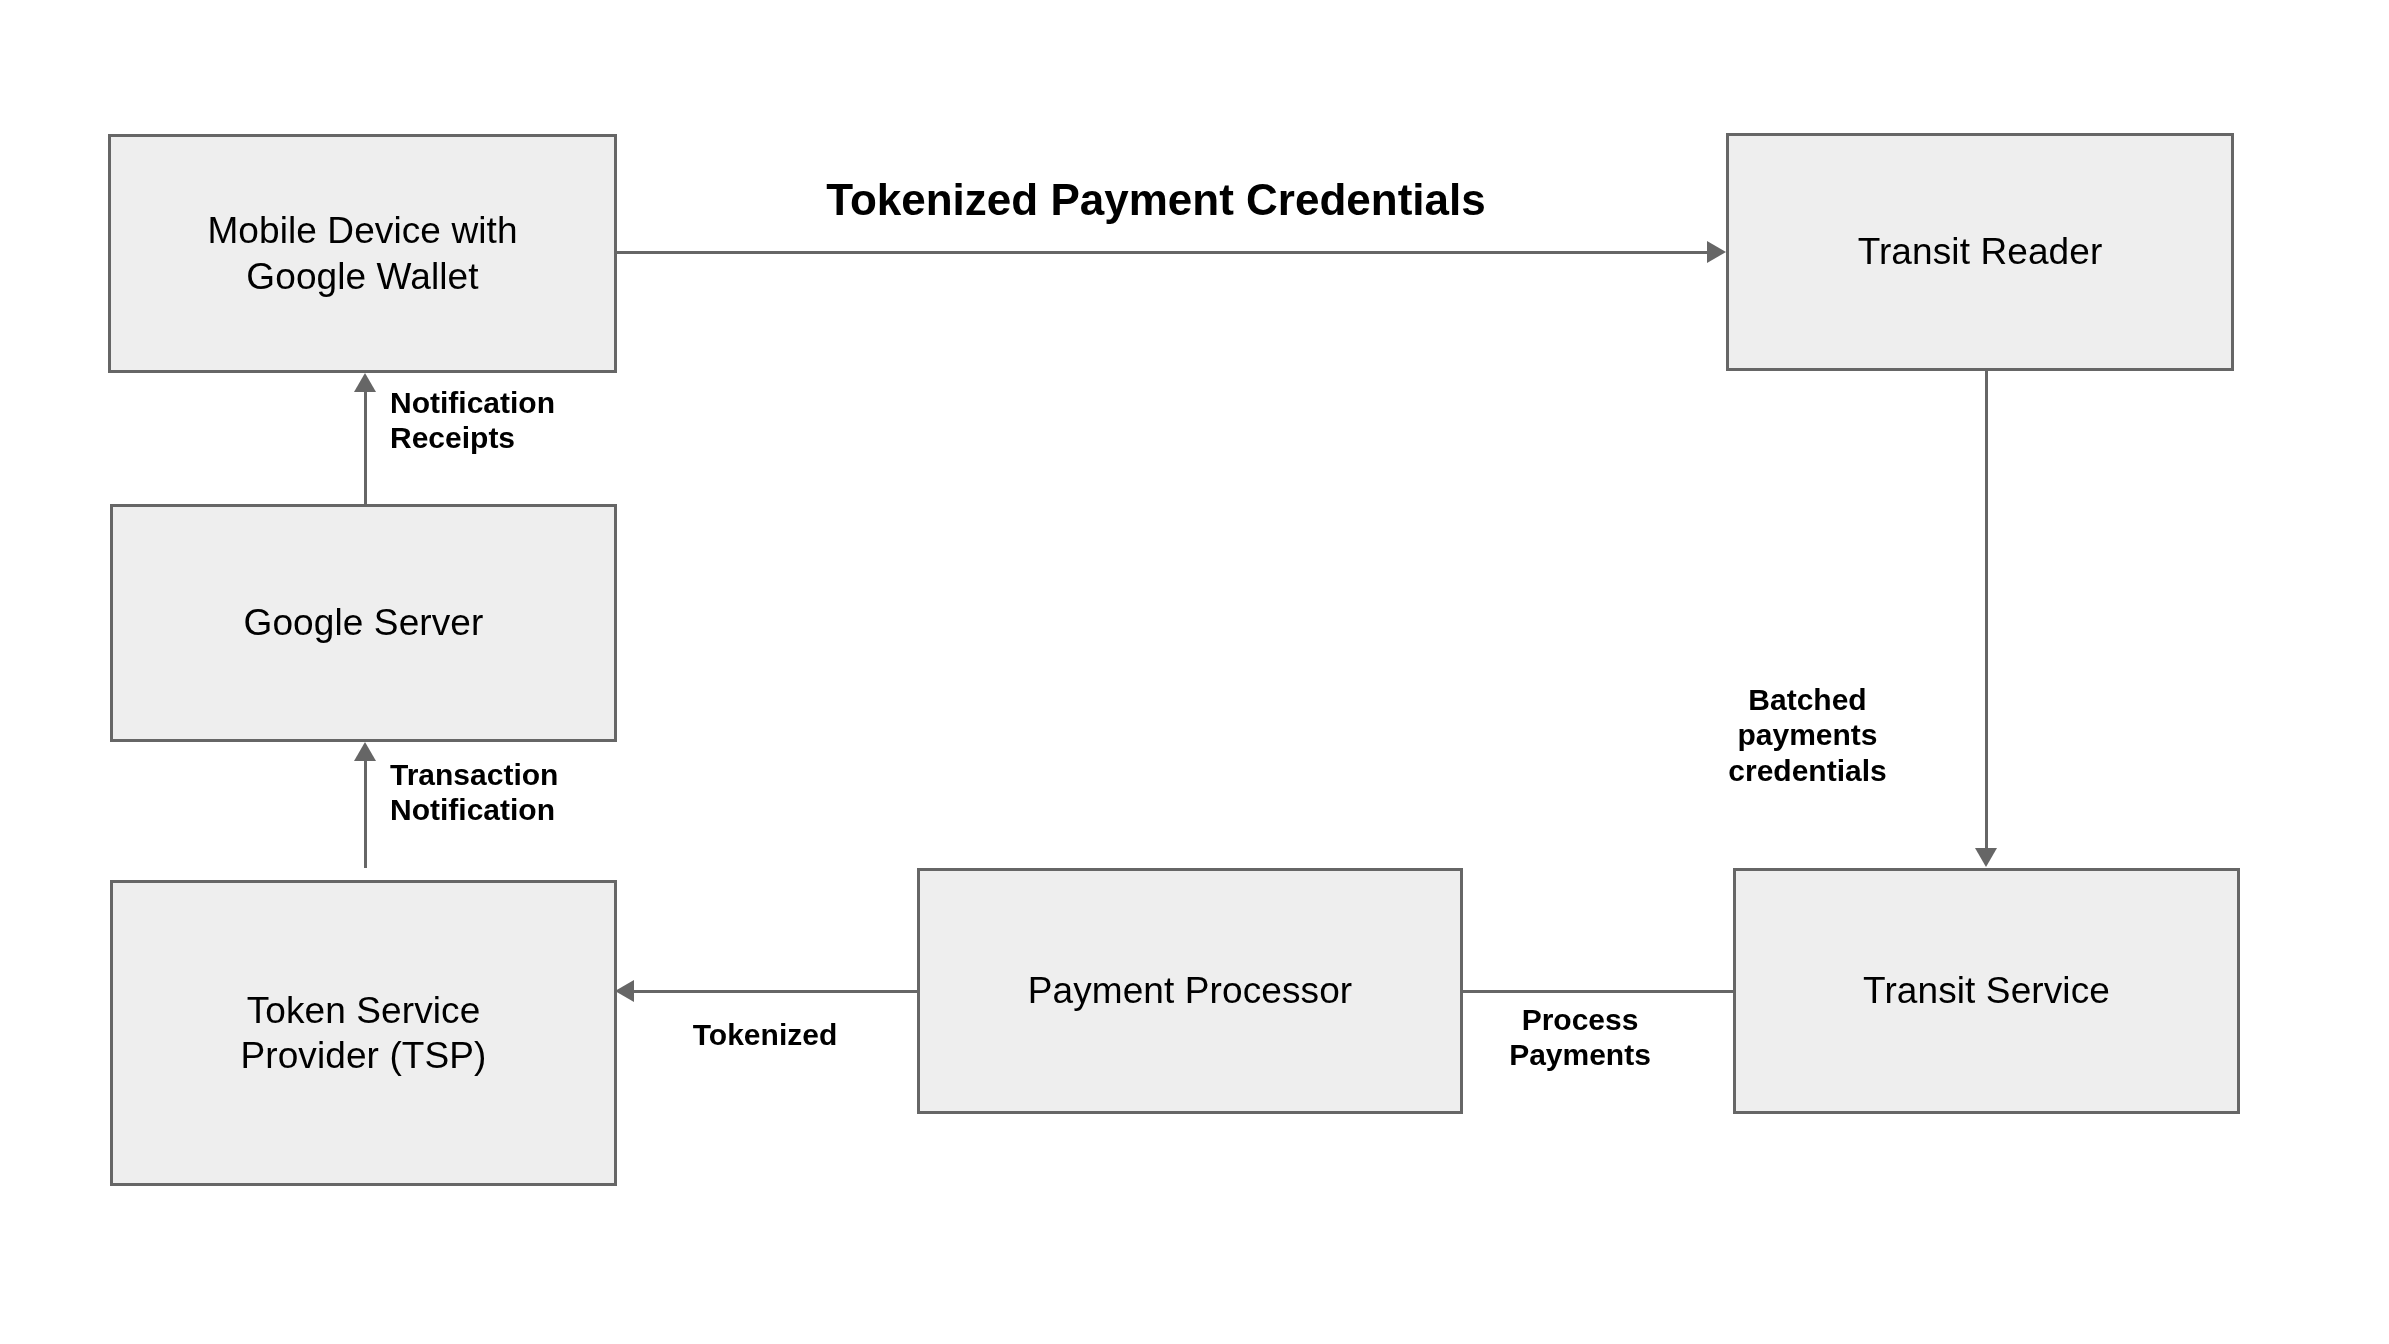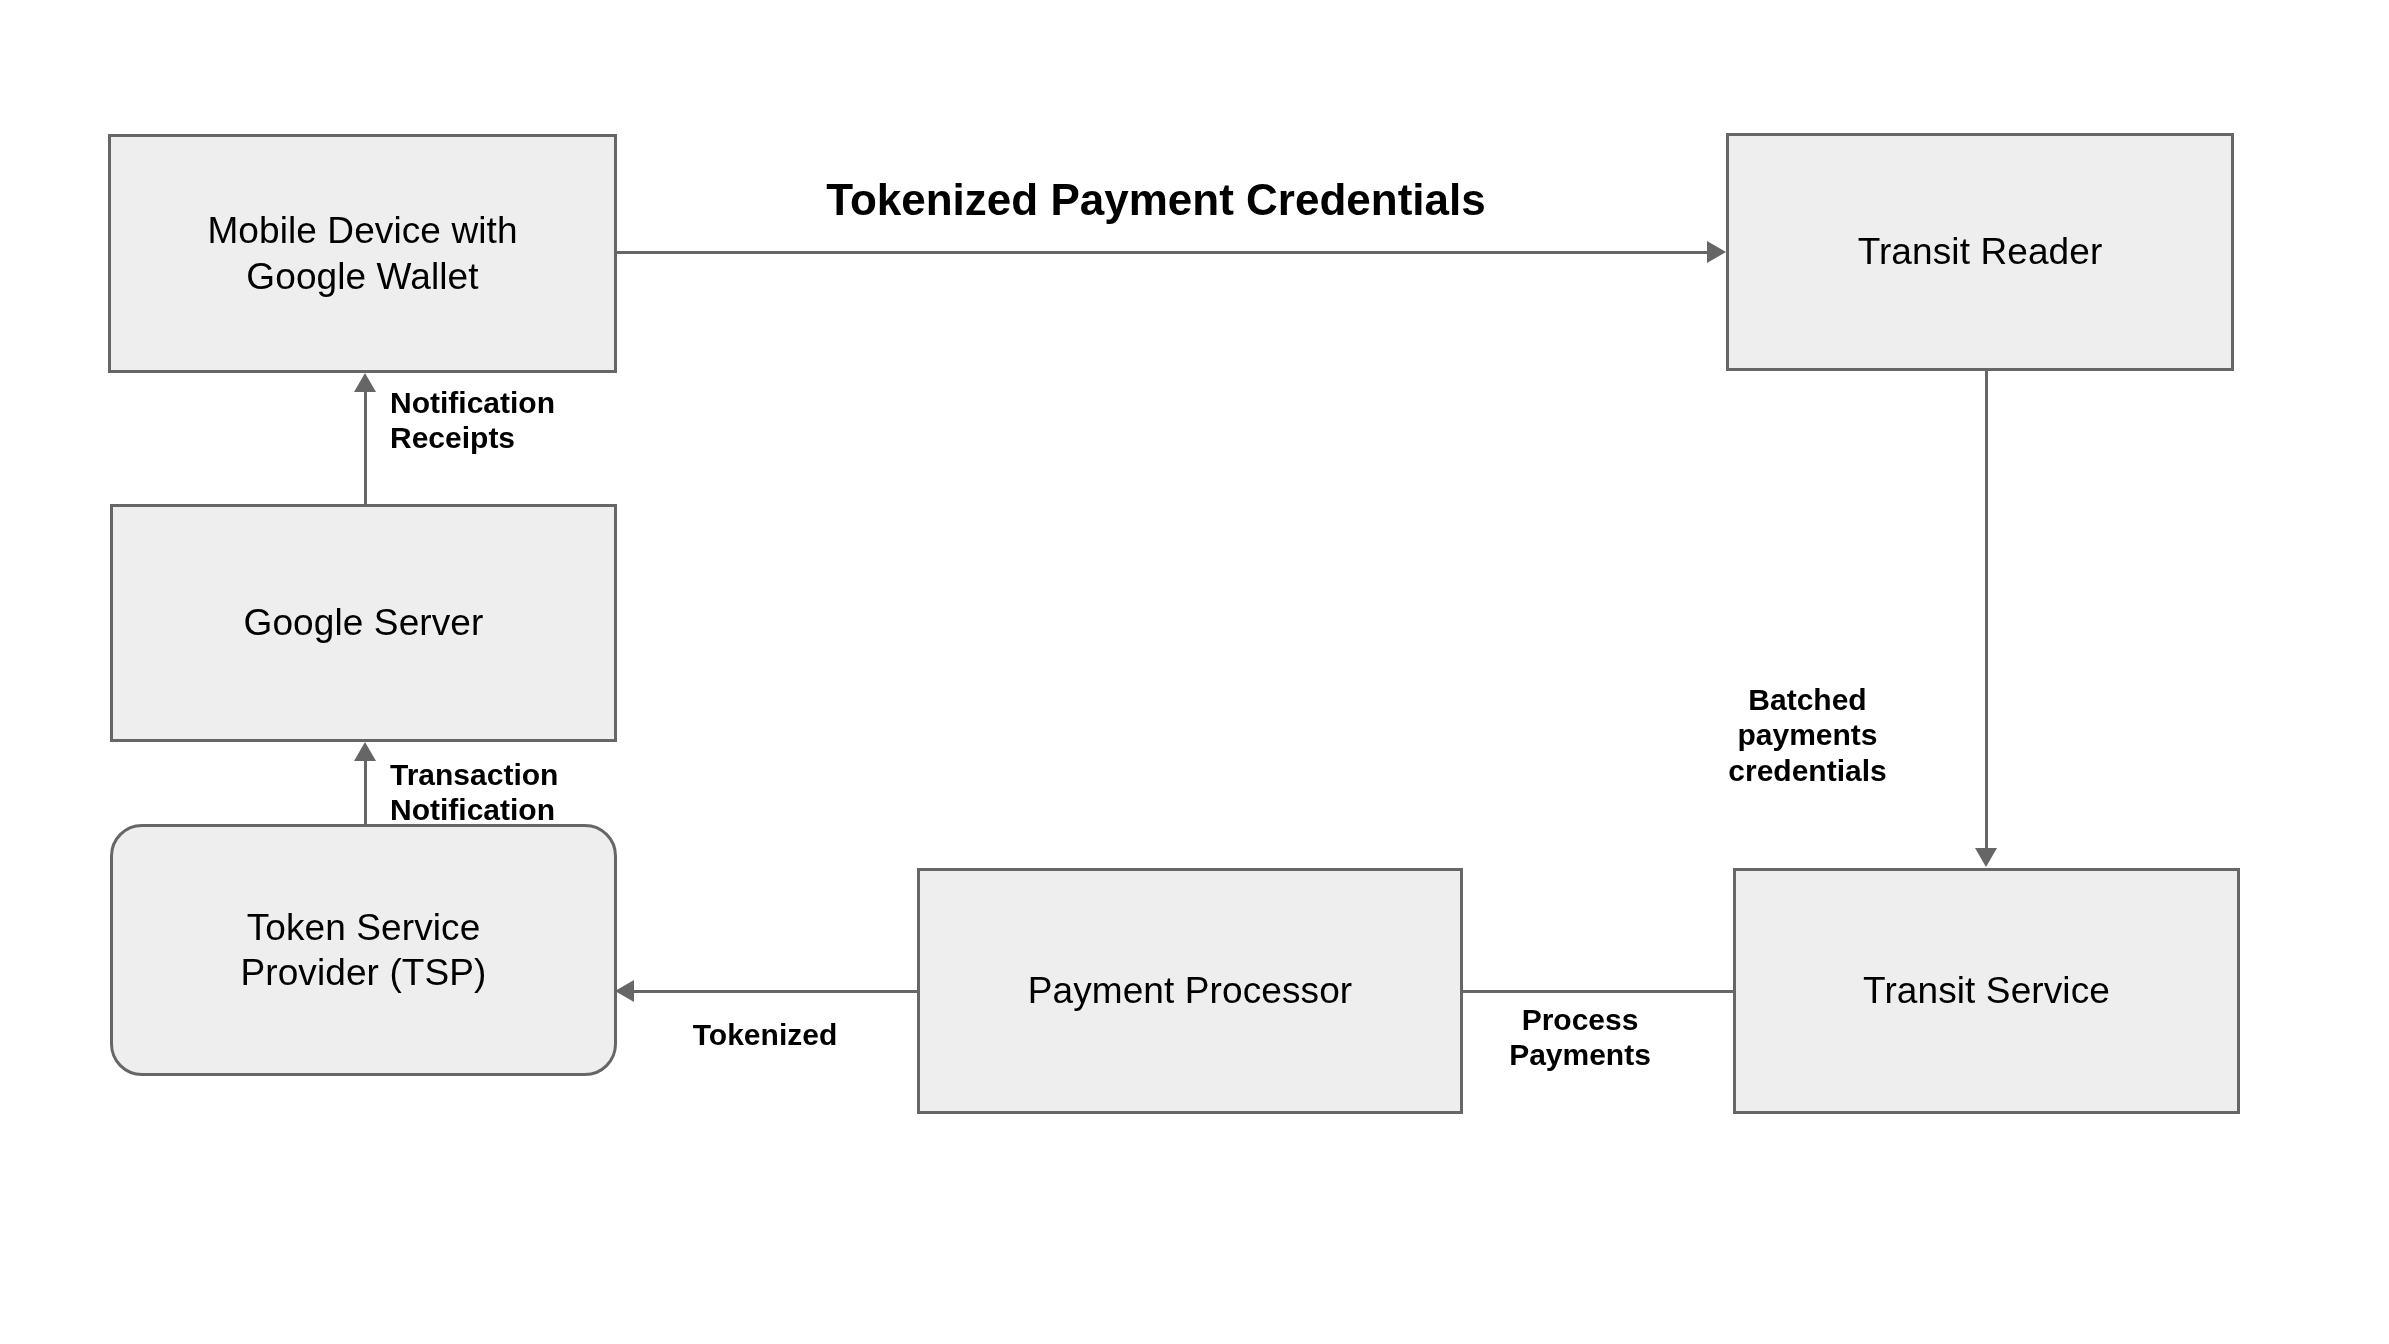--- a/index.html
+++ b/index.html
@@ -32,21 +32,21 @@
     color: #000000;
     font-size: 37px;
     line-height: 1.22;
     font-weight: 400;
     letter-spacing: 0.1px;
     white-space: pre-line;
   }
   #node-mobile-device { left: 108px;  top: 134px; width: 509px; height: 239px; }
   #node-transit-reader { left: 1726px; top: 133px; width: 508px; height: 238px; }
   #node-google-server { left: 110px;  top: 504px; width: 507px; height: 238px; }
-  #node-tsp          { left: 110px;  top: 824px; width: 507px; height: 252px; border-radius: 32px; }
+  #node-tsp          { left: 110px;  top: 880px; width: 507px; height: 306px; }
   #node-payment-processor { left: 917px; top: 868px; width: 546px; height: 246px; }
   #node-transit-server    { left: 1733px; top: 868px; width: 507px; height: 246px; }
 
   
   .edge-line {
     position: absolute;
     background: #666666;
   }
   .edge-h { height: 3px; }
   .edge-v { width: 3px; }

